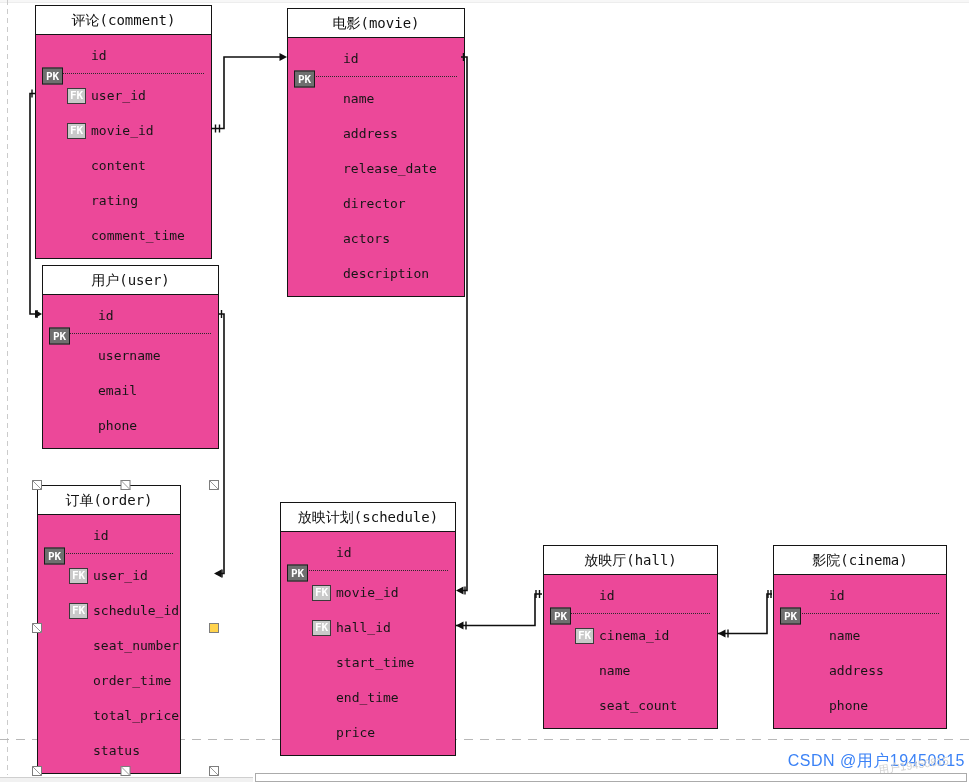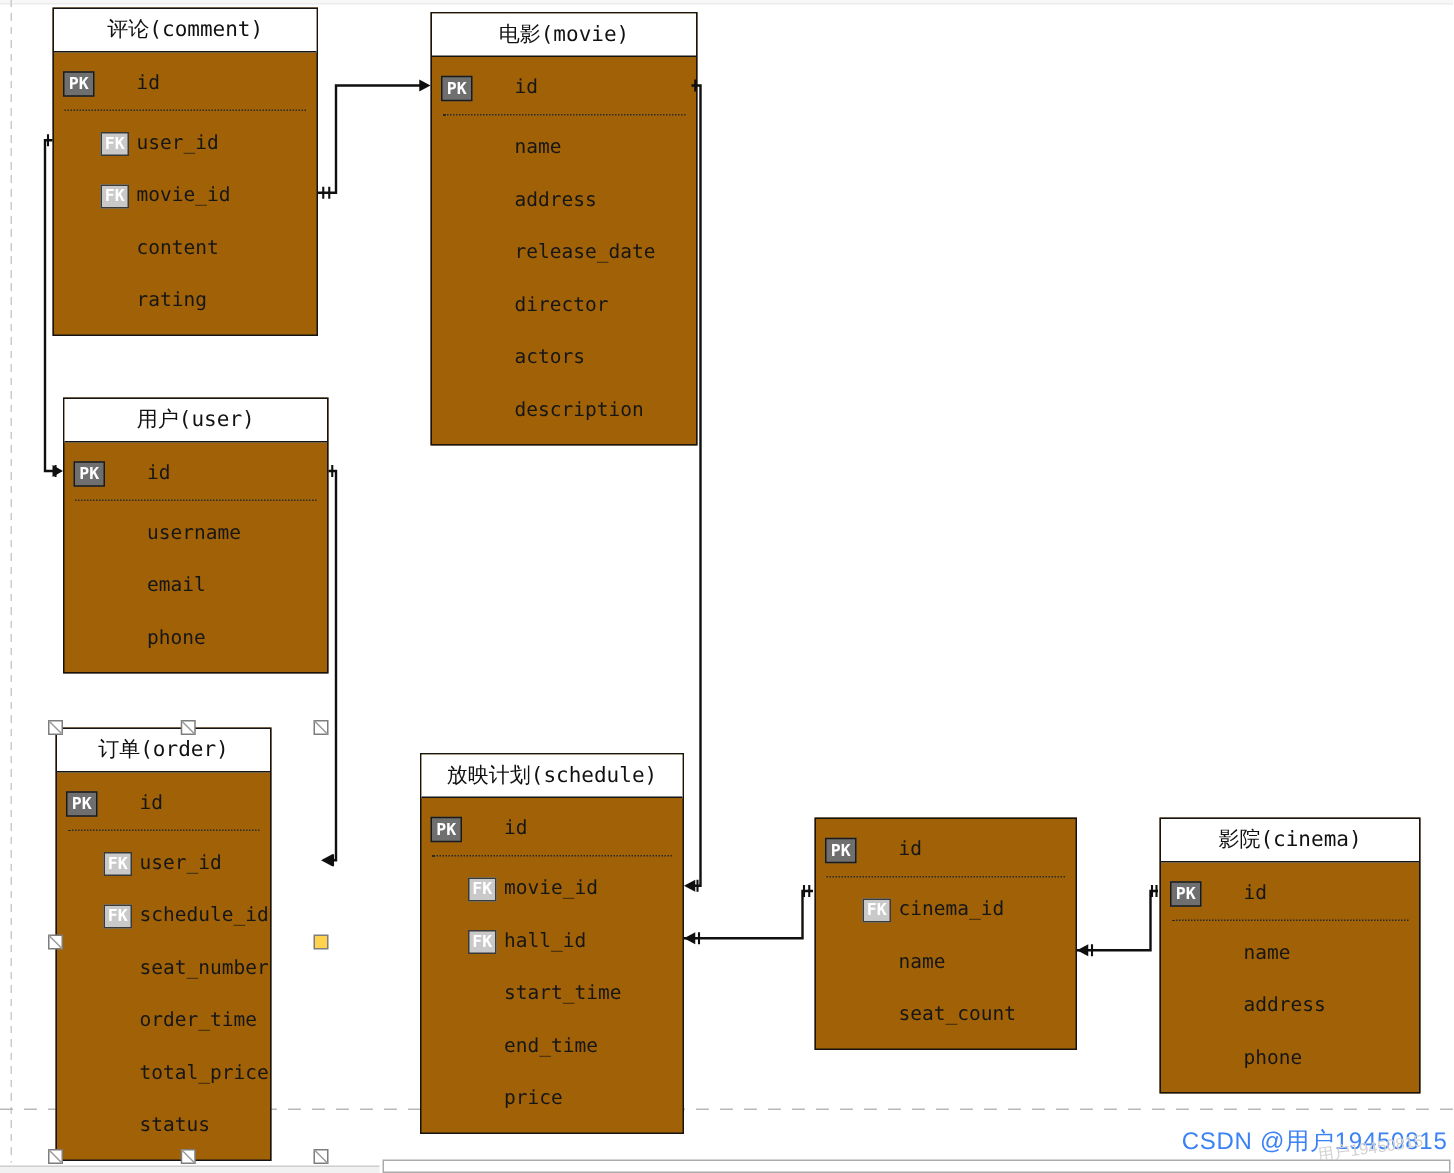--- a/index.html
+++ b/index.html
@@ -7,30 +7,30 @@
     position:relative;width:969px;height:782px;overflow:hidden;background:#ffffff;
     font-family:"DejaVu Sans Mono","Liberation Mono",monospace;
   }
   
   .top-edge{position:absolute;left:0;top:0;width:969px;height:2px;background:#f7f7f7;border-bottom:1px solid #ededed;z-index:0;}
   .vguide{position:absolute;left:7px;top:0;width:1px;height:775px;z-index:0;
     background:repeating-linear-gradient(180deg,#cbcbcb 0 5px,transparent 5px 9px);}
   .hguide{position:absolute;left:0;top:739px;width:969px;height:1px;z-index:0;
     background:repeating-linear-gradient(90deg,#b8b8b8 0 9px,transparent 9px 16px);}
   
-  .table{position:absolute;border:1.5px solid #141414;background:#a16207;z-index:2;box-sizing:border-box;}
+  .table{position:absolute;border:1.5px solid #141414;background:#ec4899;z-index:2;box-sizing:border-box;}
   .t-header{height:28px;line-height:28px;background:#ffffff;border-bottom:1.5px solid #141414;
     text-align:center;font-size:14px;color:#111;}
   .t-body{padding:4px 0 5px;}
   .row{position:relative;height:35px;line-height:35px;}
   .row.pk{height:34px;line-height:34px;}
   .fname{position:absolute;left:55px;top:0;font-size:13px;color:#161616;white-space:nowrap;}
   .badge{position:absolute;top:50%;transform:translateY(-50%);color:#fff;text-align:center;
     font-weight:bold;font-size:11px;box-sizing:content-box;}
-  .badge.pk{left:6px;width:19px;height:15px;line-height:15px;background:#6f6f6f;border:1.5px solid #1a1a1a;}
+  .badge.pk{left:6px;width:19px;height:15px;line-height:15px;background:#6f6f6f;border:1.5px solid #1a1a1a;margin-top:20px;}
   .badge.fk{left:31px;width:17px;height:14px;line-height:14px;background:#c9c9c9;border:1px solid #3a3a3a;}
   .sep{margin:0 7px 4px;border-top:1.3px dotted #2b2b2b;height:0;}
   
   svg.overlay{position:absolute;left:0;top:0;z-index:3;pointer-events:none;}
   .conn{stroke:#0f0f0f;stroke-width:1.6;fill:none;}
   .tick{stroke:#0f0f0f;stroke-width:1.4;}
   .arrow{fill:#0f0f0f;stroke:none;}
   .handle{fill:#ffffff;stroke:#7d7d7d;stroke-width:1;}
   .handle-diag{stroke:#9a9a9a;stroke-width:1;}
   .handle.active{fill:#ffd34d;}
@@ -68,20 +68,23 @@
       <div class="row">
         <span class="badge fk">FK</span>
         <span class="fname">movie_id</span>
       </div>
       <div class="row">
         <span class="fname">content</span>
       </div>
       <div class="row">
         <span class="fname">rating</span>
       </div>
+      <div class="row">
+        <span class="fname">comment_time</span>
+      </div>
     </div>
   </div>
 
   <div class="table" style="left:287px;top:8px;width:178px;">
     <div class="t-header">电影(movie)</div>
     <div class="t-body">
       <div class="row pk">
         <span class="badge pk">PK</span>
         <span class="fname">id</span>
       </div>
@@ -180,20 +183,21 @@
       <div class="row">
         <span class="fname">end_time</span>
       </div>
       <div class="row">
         <span class="fname">price</span>
       </div>
     </div>
   </div>
 
   <div class="table" style="left:543px;top:545px;width:175px;">
+    <div class="t-header">放映厅(hall)</div>
     <div class="t-body">
       <div class="row pk">
         <span class="badge pk">PK</span>
         <span class="fname">id</span>
       </div>
       <div class="sep"></div>
       <div class="row">
         <span class="badge fk">FK</span>
         <span class="fname">cinema_id</span>
       </div>

